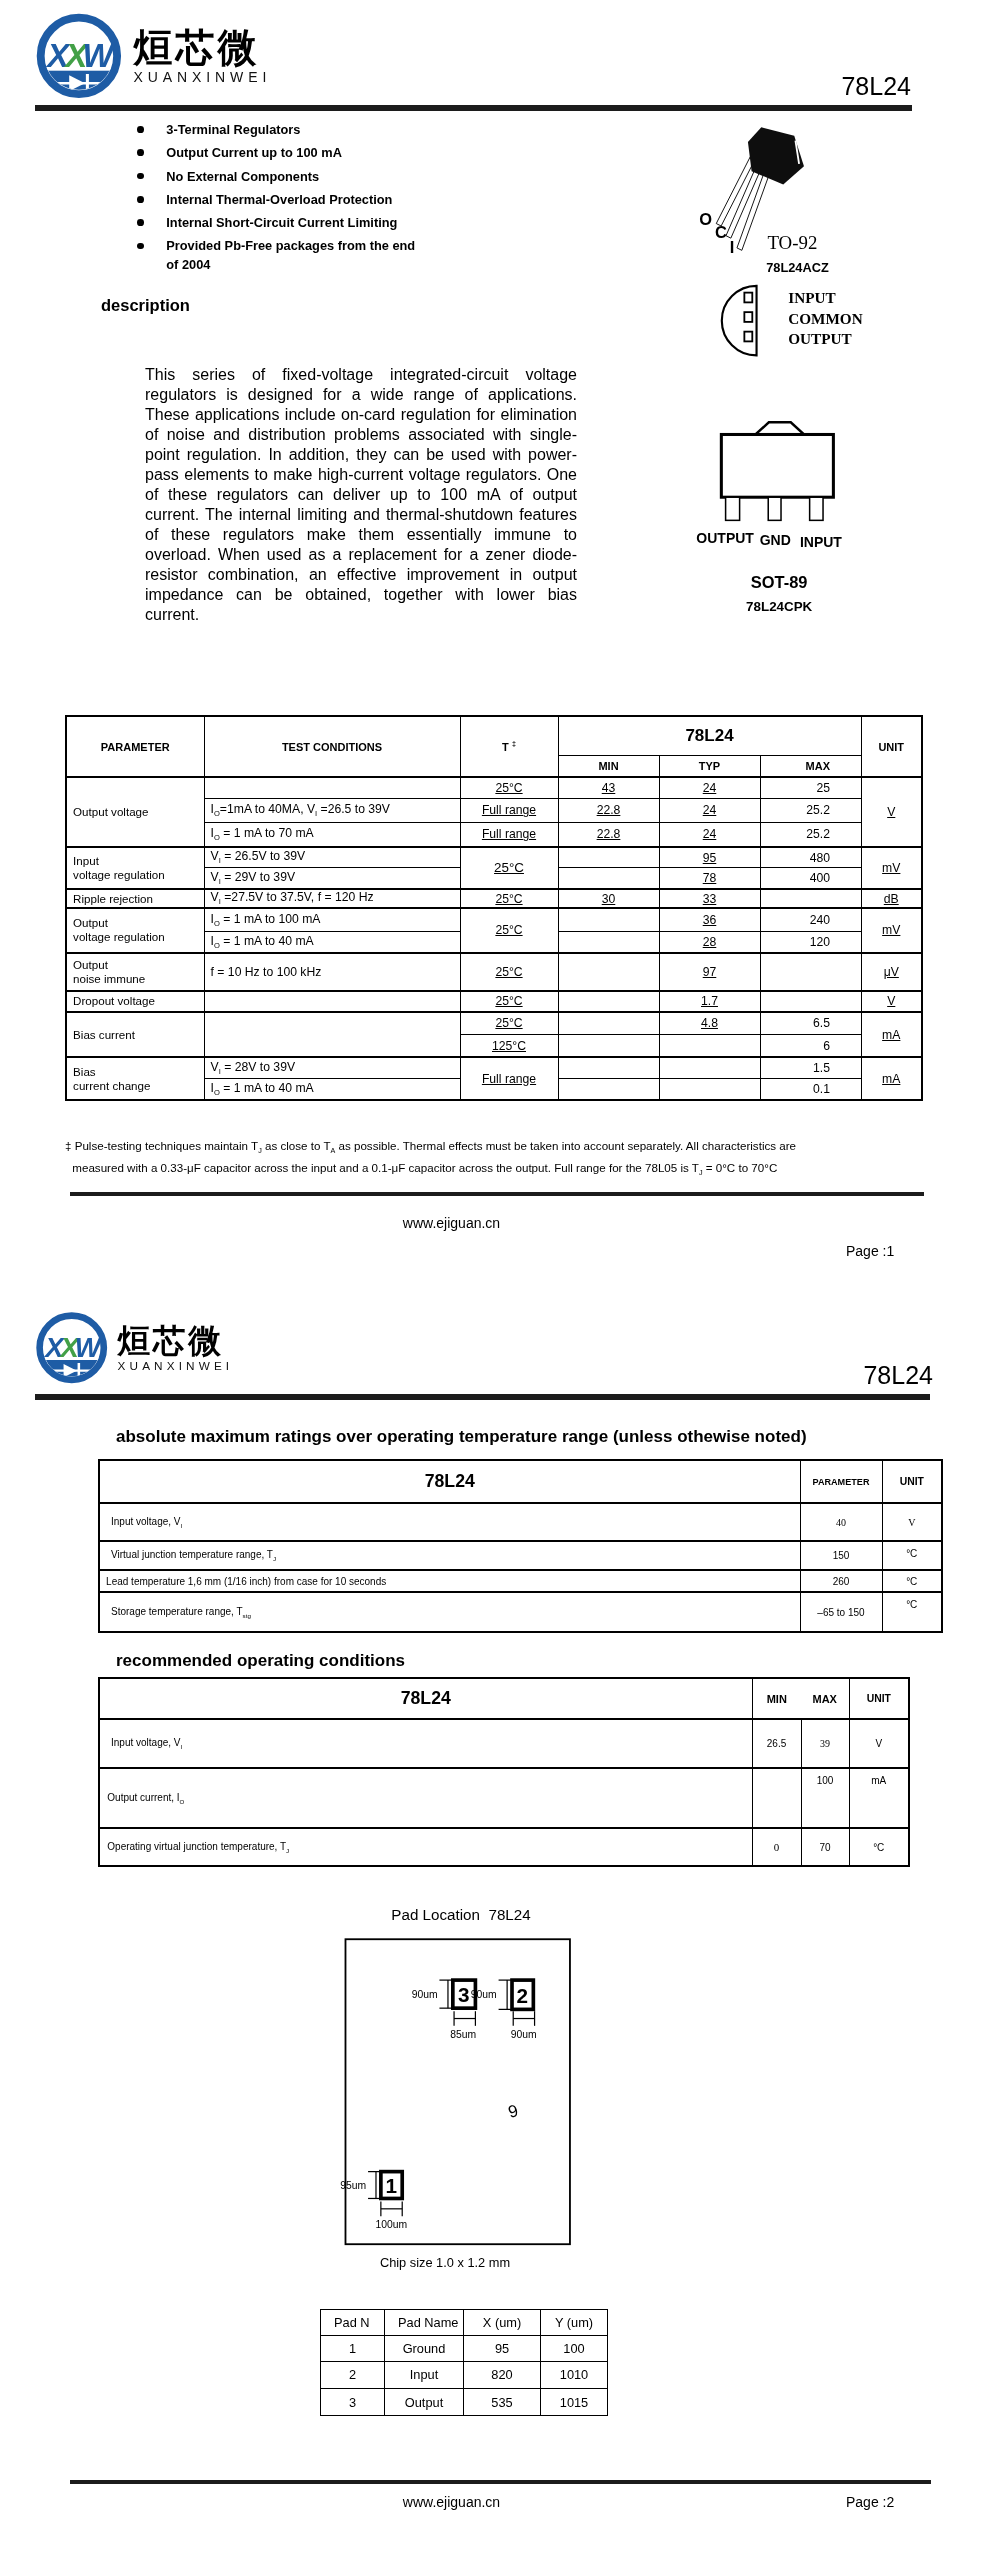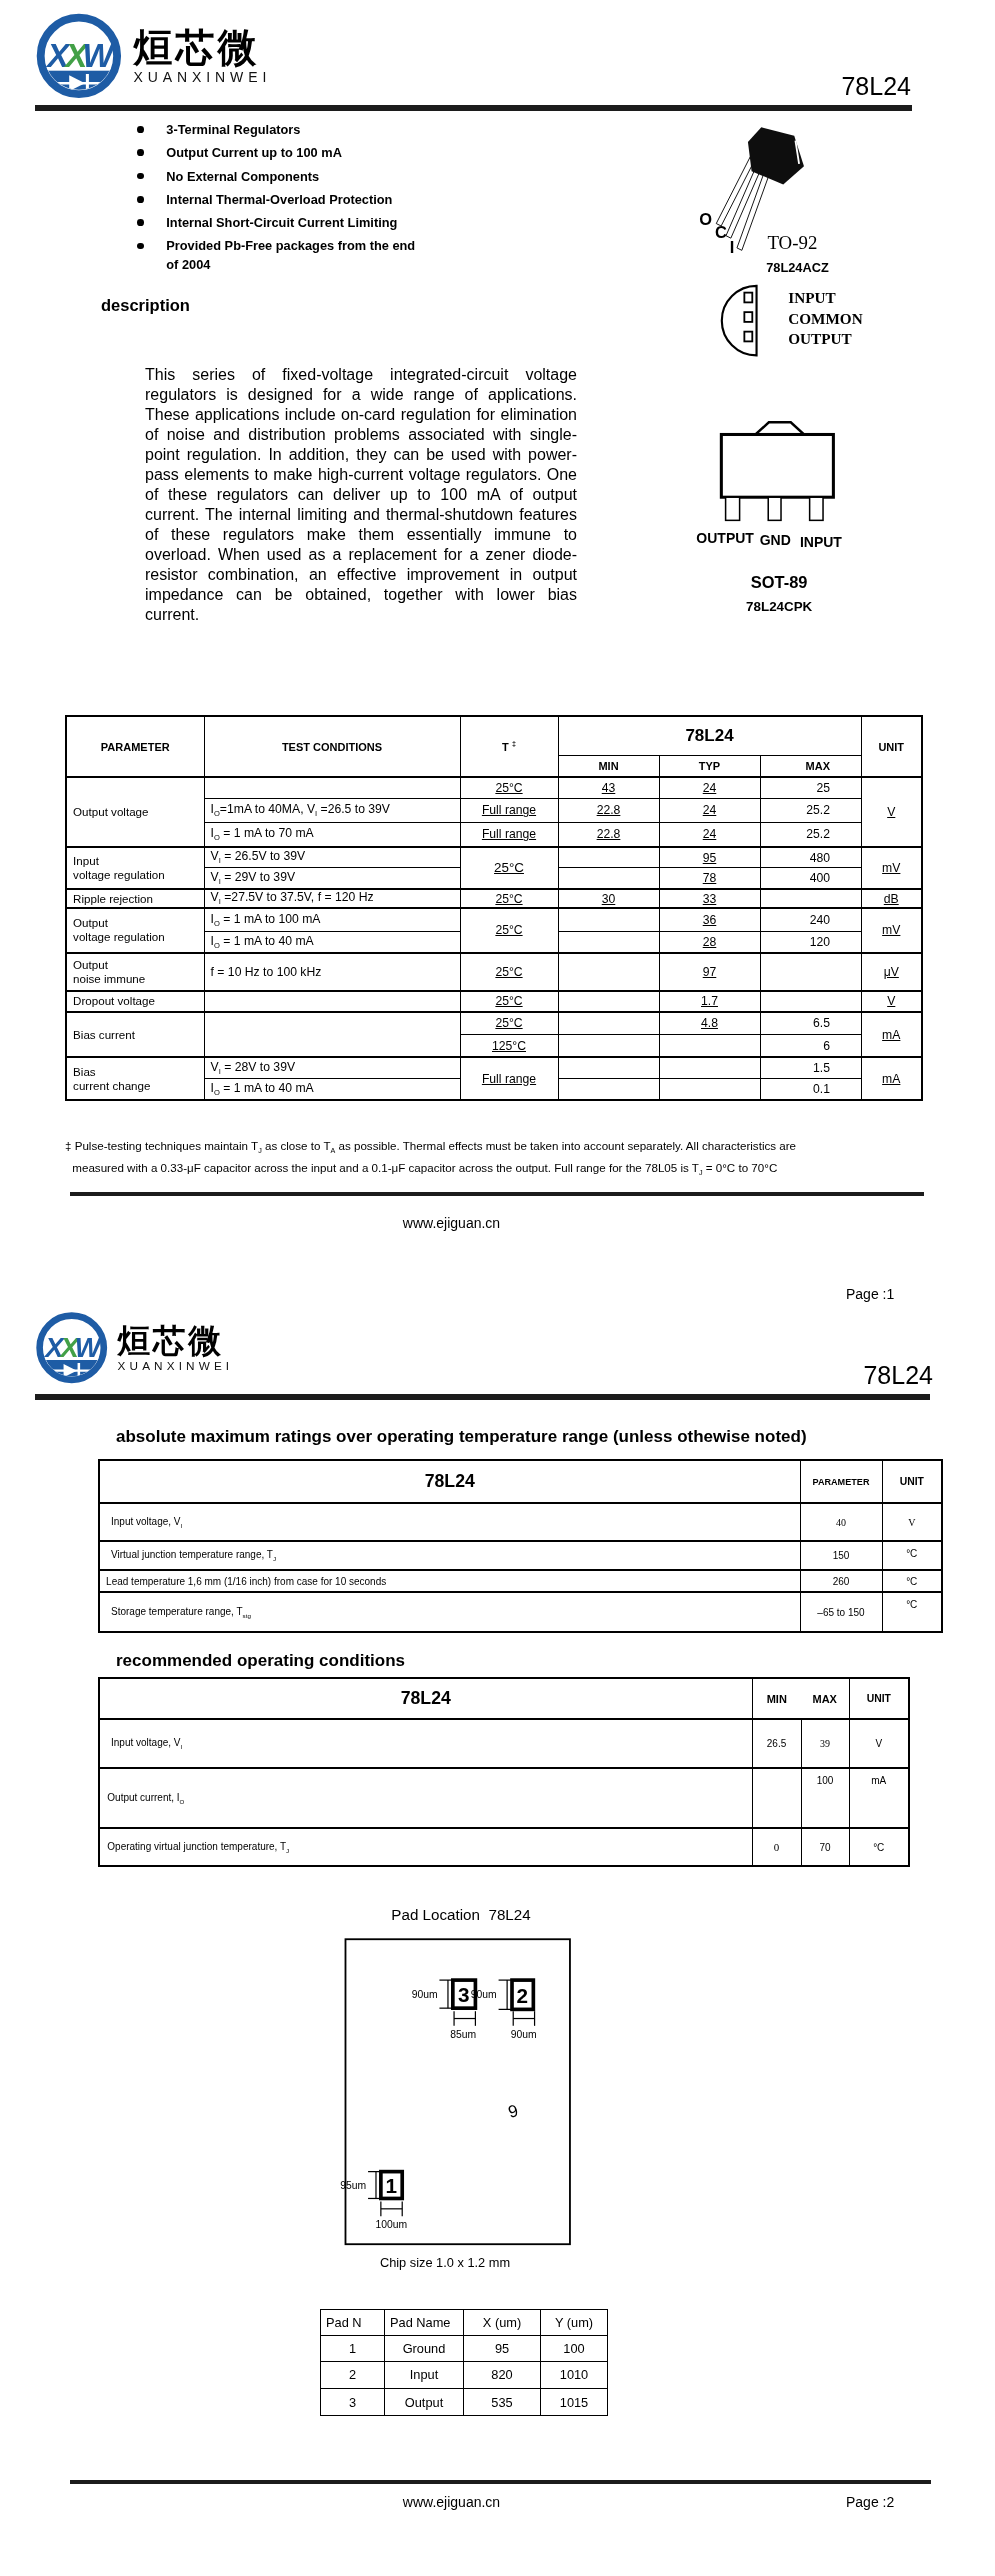--- a/index.html
+++ b/index.html
@@ -49,21 +49,21 @@
   .t2 td{border-style:solid;border-color:#000;border-width:2.4px 1.8px;font-size:10px;padding:0 4.9px;vertical-align:middle;}
   .t2 td.big{font-size:17.7px;font-weight:bold;text-align:center;}
   .t2 td.h{font-weight:bold;text-align:center;}
   .t2 td.c{text-align:center;}
   .t2 td.lab{padding-left:11px;}
   .t2 td.vtop{vertical-align:top;padding-top:6.1px;}
 
   .padt{border:1.8px solid #000;}
   .padt td{border:1.2px solid #000;font-size:12.8px;padding:0 3.7px;vertical-align:middle;}
   .padt td.c{text-align:center;}
-  .padt td.hl{padding-left:5px;margin-top:22px;}
+  .padt td.hl{padding-left:13px;margin-top:22px;}
 
   .footer-site{font-size:14px;text-align:center;}
   .footer-page{font-size:14px;}
   .footnote{font-size:11.6px;line-height:16.5px;}
   .pre{white-space:pre;}
 </style>
 </head>
 <body>
 
 <div class="abs" style="left:0;top:0;width:995px;height:1288px;">
@@ -333,21 +333,21 @@
     </tbody>
   </table>
 
   <div class="abs footnote" style="left:65px;top:1138px;width:878px;">
     <div>‡ Pulse-testing techniques maintain T<sub>J</sub> as close to T<sub>A</sub> as possible. Thermal effects must be taken into account separately. All characteristics are</div>
     <div style="padding-left:7.3px;">measured with a 0.33-μF capacitor across the input and a 0.1-μF capacitor across the output. Full range for the 78L05 is T<sub>J</sub> = 0°C to 70°C</div>
   </div>
 
   <div class="abs rule" style="left:70px;top:1192px;width:854px;height:4.3px;"></div>
   <div class="abs footer-site" style="left:360px;top:1215px;width:183px;">www.ejiguan.cn</div>
-  <div class="abs footer-page" style="left:846px;top:1286px;width:98px;">Page :1</div>
+  <div class="abs footer-page" style="left:846px;top:1243px;width:98px;">Page :1</div>
 </div>
 
 <div class="abs" style="left:0;top:1288px;width:995px;height:1288px;"></div>
 
 <div class="abs logo" style="left:34px;top:1310px;transform:scale(0.84);transform-origin:left top;">
   <svg width="91" height="91" viewBox="0 0 150 150">
     <defs>
         <clipPath id="lc2">
           <circle cx="74" cy="74" r="56"></circle>
         </clipPath>

